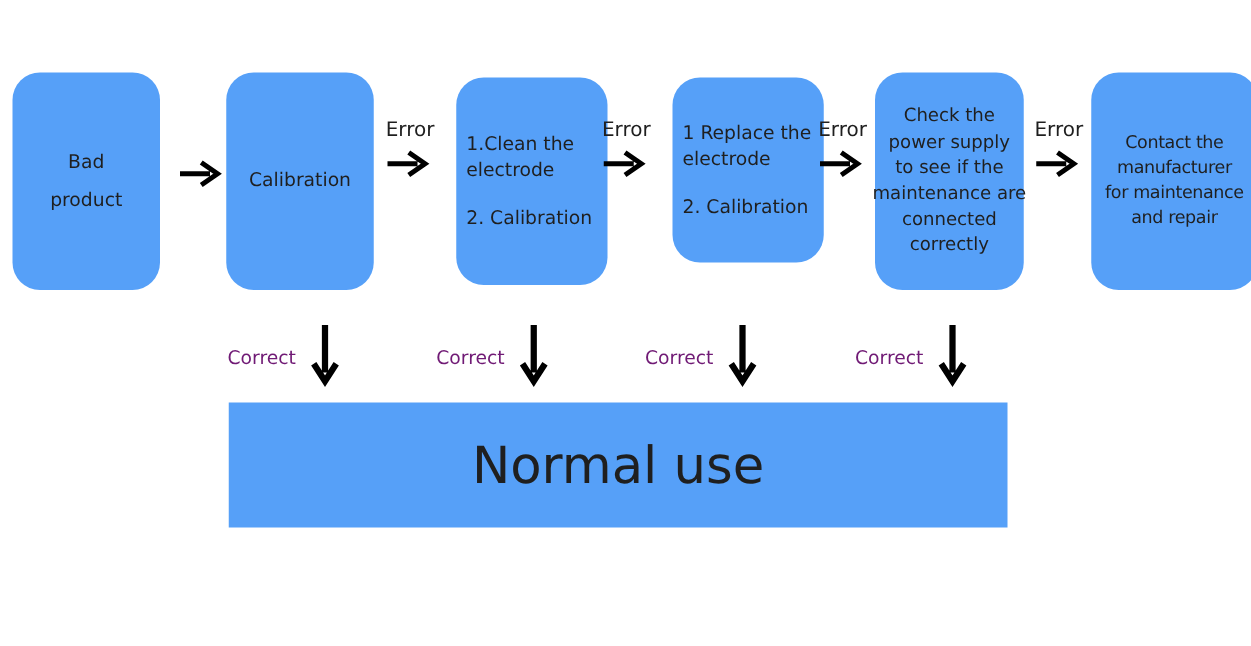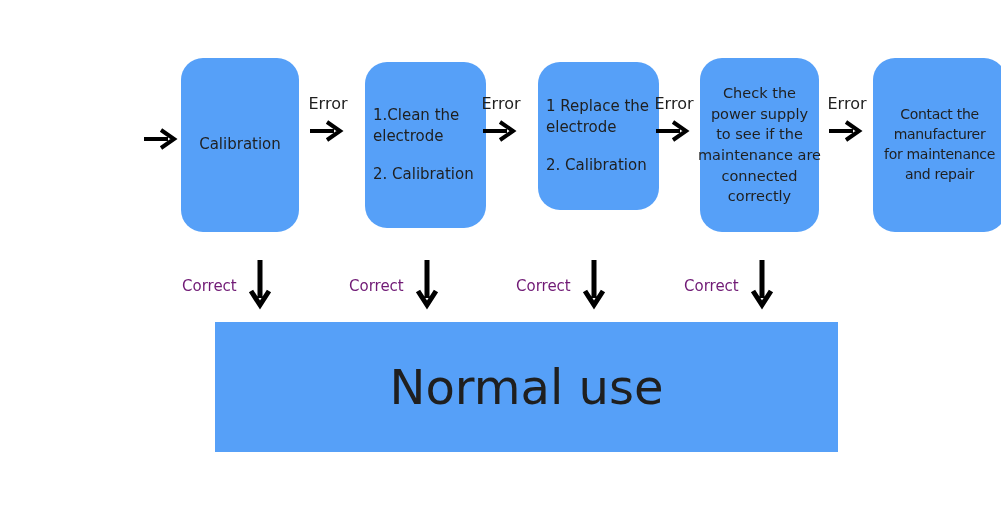--- a/index.html
+++ b/index.html
@@ -105,35 +105,38 @@
   #vconn-2 { left: 349px; top: 258px; }
   #vconn-3 { left: 516px; top: 258px; }
   #vconn-4 { left: 684px; top: 258px; }
 
   
   #box-normal-use {
     position: absolute;
     left: 183px;
     top: 322px;
     width: 623px;
-    height: 130px;
+    height: 100px;
     background: #56A0F8;
     display: flex;
     align-items: center;
     justify-content: center;
-    font-size: 48px;
+    font-size: 41px;
     color: #1f1f1f;
-    margin-left: 32px;
   }
 </style>
 </head>
 <body>
 
 <div id="canvas">
 
+  <div id="box-bad-product" class="pbox align-center">
+    <span class="line">Bad</span>
+    <span class="line">product</span>
+  </div>
 
   <div id="box-calibration" class="pbox align-center">
     <span class="line">Calibration</span>
   </div>
 
   <div id="box-clean-electrode" class="pbox align-left">
     <span class="line">1.Clean the</span>
     <span class="line">electrode</span>
     <span class="step-gap"></span>
     <span class="line">2. Calibration</span>

